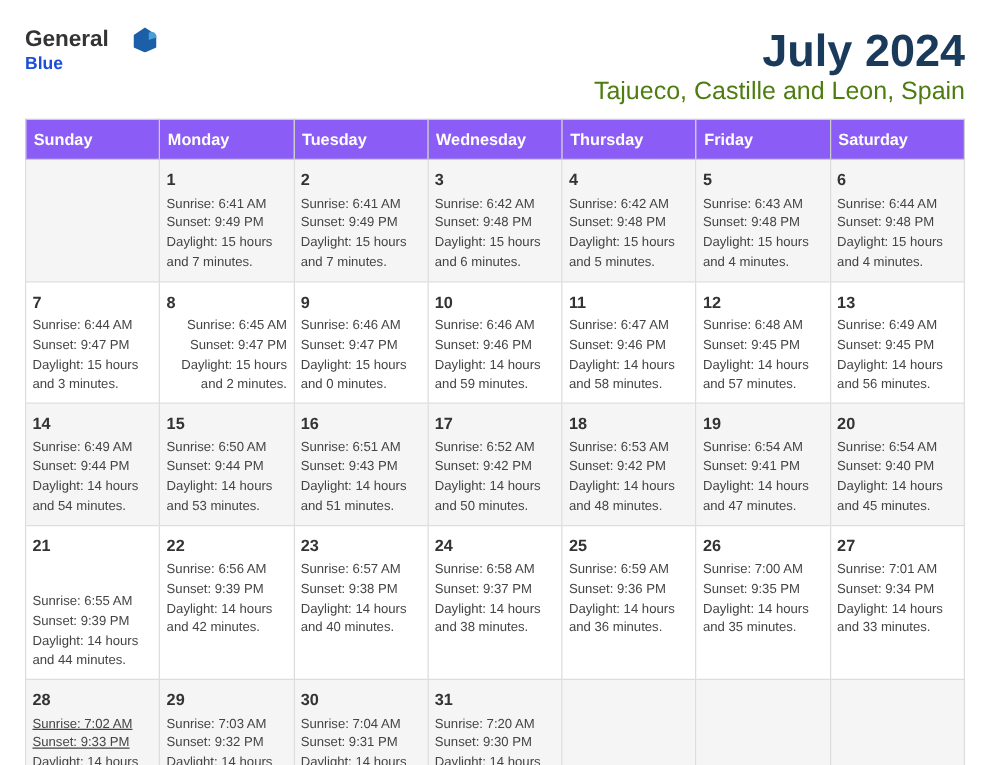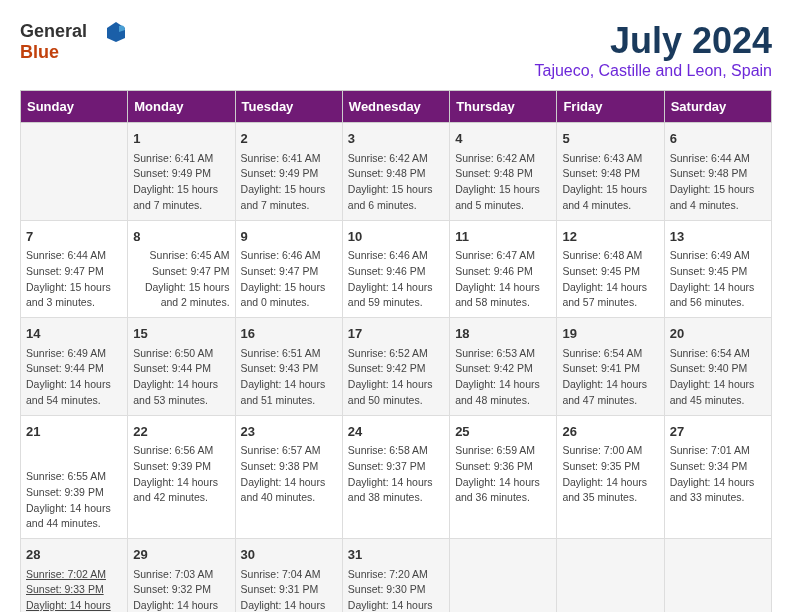--- a/index.html
+++ b/index.html
@@ -20,43 +20,43 @@
       display: flex;
       align-items: center;
       gap: 4px;
     }
     .logo-text-general {
       font-size: 18px;
       font-weight: bold;
       color: #333;
     }
     .logo-text-blue {
-      font-size: 18px;
-      font-weight: bold;
-      color: #c2410c;
+      font-size: 14px;
+      font-weight: bold;
+      color: #1d4ed8;
     }
     .title-area {
       text-align: right;
     }
     .main-title {
       font-size: 36px;
       font-weight: bold;
       color: #1a3a5c;
     }
     .subtitle {
-      font-size: 16px;
-      color: #6d28d9;
+      font-size: 20px;
+      color: #4d7c0f;
     }
     table {
       width: 100%;
       border-collapse: collapse;
       font-size: 11px;
     }
     thead tr {
-      background-color: #701a75;
+      background-color: #8b5cf6;
       color: #fff;
     }
     thead th {
       padding: 8px 6px;
       text-align: left;
       font-size: 13px;
       font-weight: bold;
       border: 1px solid #ccc;
     }
     tbody tr {

